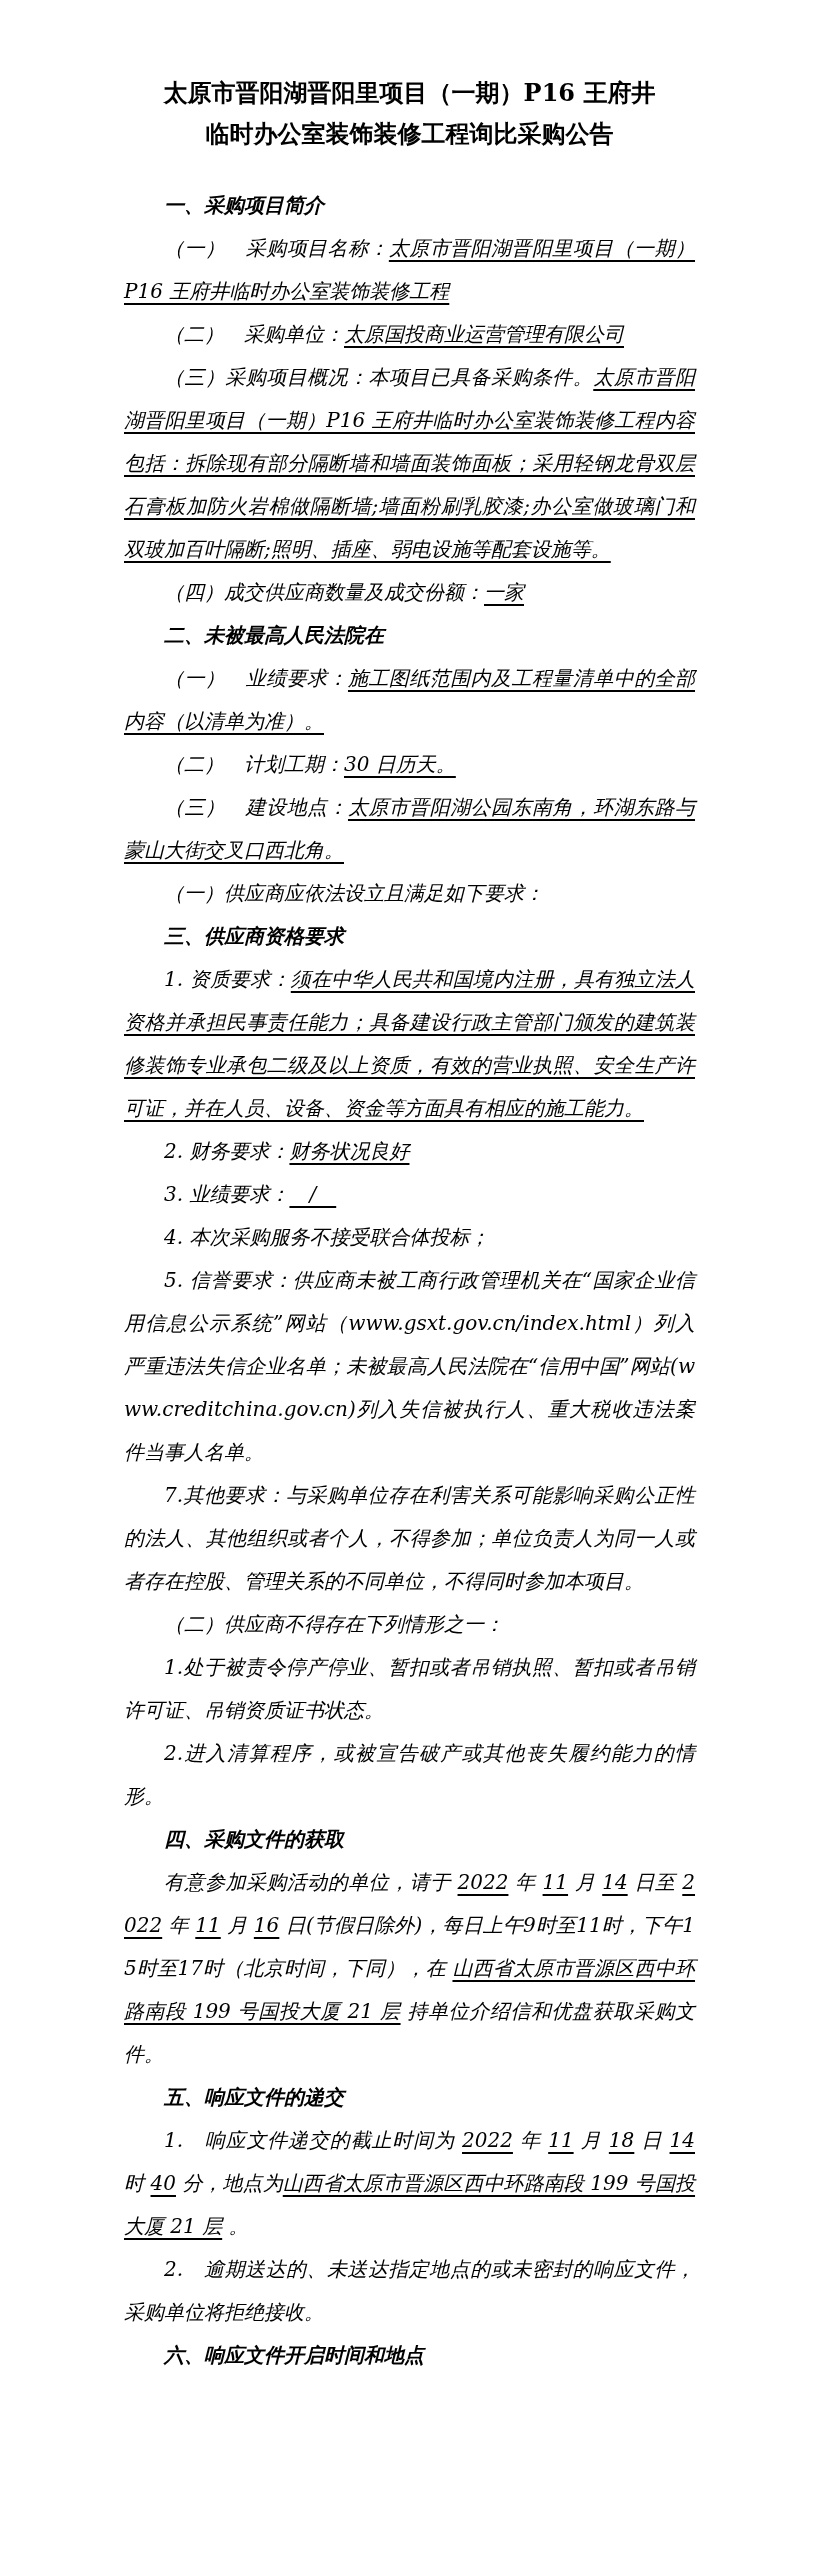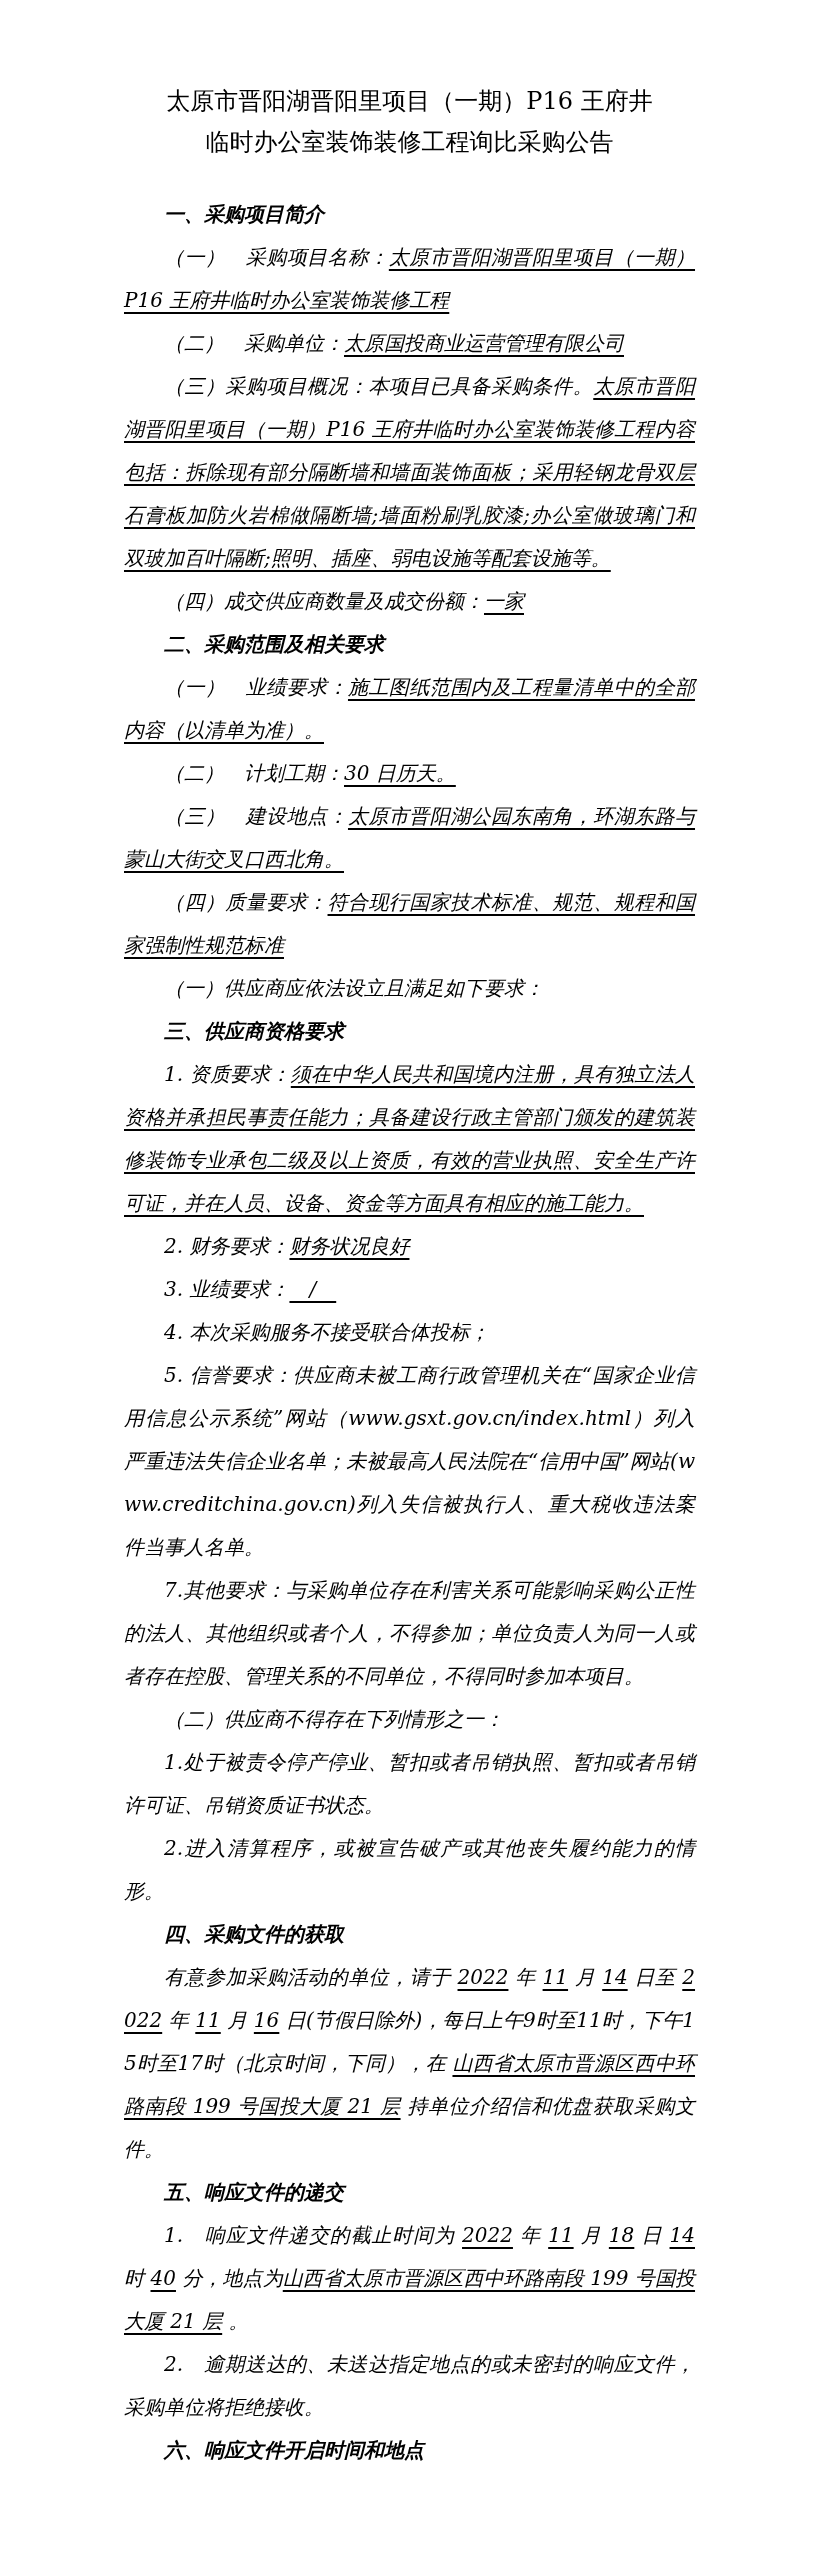--- a/index.html
+++ b/index.html
@@ -9,23 +9,23 @@
     height: 3140px;
     box-sizing: border-box;
     background: #ffffff;
     color: #000000;
     font-family: "DejaVu Serif", "Liberation Serif", serif;
     font-size: 20px;
     padding: 72px 123px 0 124px;
     overflow: hidden;
   }
   .doc-title {
-    margin: 9px 0 30px 0;
+    margin: 0 0 30px 0;
     text-align: center;
-    font-weight: normal;
+    font-weight: bold;
     font-size: 24px;
     line-height: 41px;
     font-family: "DejaVu Serif", "Liberation Serif", serif;
   }
   p.ln {
     margin: 0;
     line-height: 43px;
     text-align: justify;
     text-indent: 2em;
     word-break: break-all;
@@ -50,29 +50,28 @@
   <p class="ln hd"><span>一、采购项目简介</span></p>
 
   <p class="ln"><span>（一）　采购项目名称：</span><span class="u">太原市晋阳湖晋阳里项目（一期）P16 王府井临时办公室装饰装修工程</span></p>
 
   <p class="ln"><span>（二）　采购单位：</span><span class="u">太原国投商业运营管理有限公司</span></p>
 
   <p class="ln"><span>（三）采购项目概况：本项目已具备采购条件。</span><span class="u">太原市晋阳湖晋阳里项目（一期）P16 王府井临时办公室装饰装修工程内容包括：拆除现有部分隔断墙和墙面装饰面板；采用轻钢龙骨双层石膏板加防火岩棉做隔断墙;墙面粉刷乳胶漆;办公室做玻璃门和双玻加百叶隔断;照明、插座、弱电设施等配套设施等。</span></p>
 
   <p class="ln"><span>（四）成交供应商数量及成交份额：</span><span class="u">一家</span></p>
 
-  <p class="ln hd"><span>二、采购范围及相关要求</span></p>
+  <p class="ln hd"><span>二、未被最高人民法院在</span></p>
 
   <p class="ln"><span>（一）　业绩要求：</span><span class="u">施工图纸范围内及工程量清单中的全部内容（以清单为准）。</span></p>
 
   <p class="ln"><span>（二）　计划工期：</span><span class="u">30 日历天。</span></p>
 
   <p class="ln"><span>（三）　建设地点：</span><span class="u">太原市晋阳湖公园东南角，环湖东路与蒙山大街交叉口西北角。</span></p>
 
-  <p class="ln"><span>（四）质量要求：</span><span class="u">符合现行国家技术标准、规范、规程和国家强制性规范标准</span></p>
 
   <p class="ln"><span>（一）供应商应依法设立且满足如下要求：</span></p>
 
   <p class="ln hd"><span>三、供应商资格要求</span></p>
 
   <p class="ln"><span>1. 资质要求：</span><span class="u">须在中华人民共和国境内注册，具有独立法人资格并承担民事责任能力；具备建设行政主管部门颁发的建筑装修装饰专业承包二级及以上资质，有效的营业执照、安全生产许可证，并在人员、设备、资金等方面具有相应的施工能力。</span></p>
 
   <p class="ln"><span>2. 财务要求：</span><span class="u">财务状况良好</span></p>
 
   <p class="ln"><span>3. 业绩要求：</span><span class="u">　/　</span></p>

